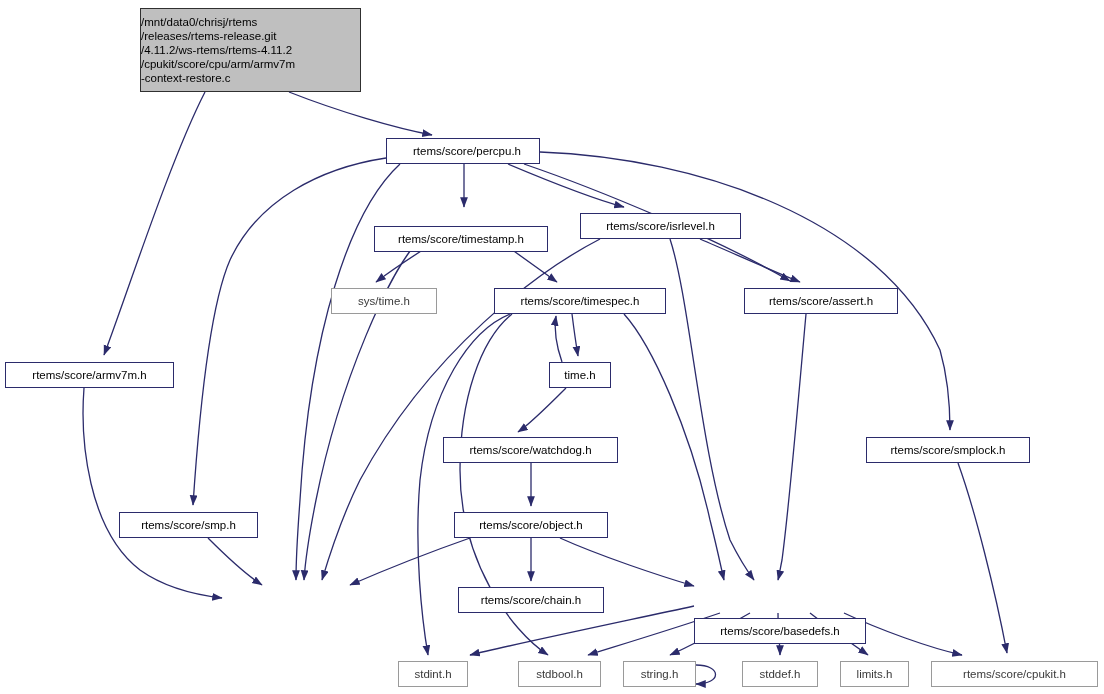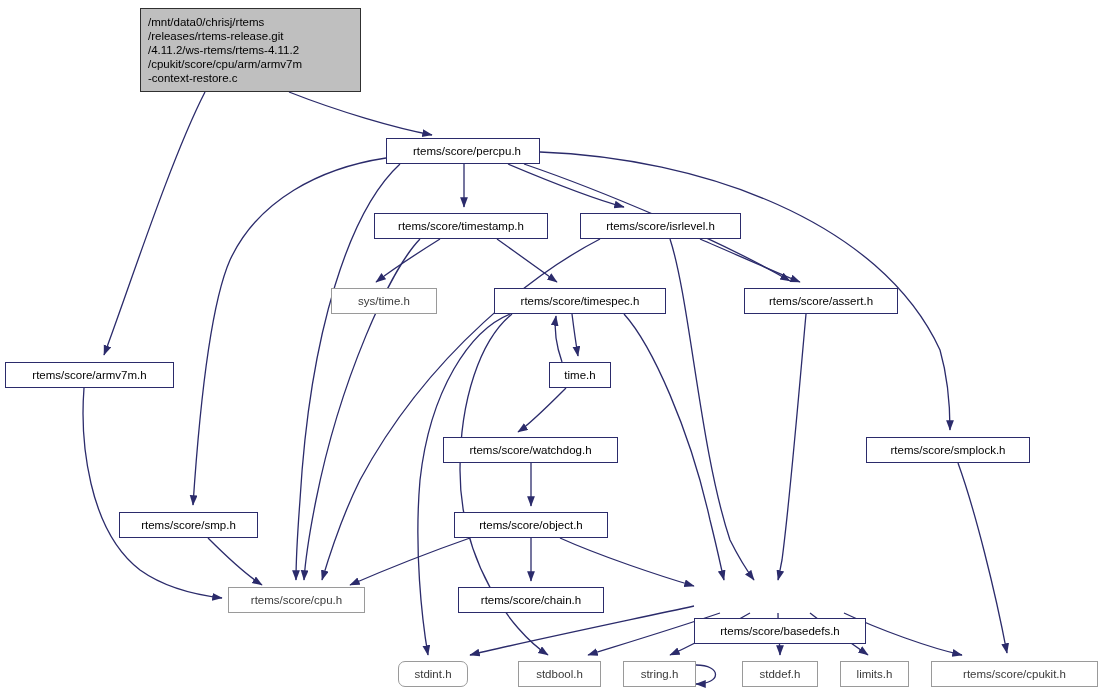--- a/index.html
+++ b/index.html
@@ -36,21 +36,21 @@
     align-items: center;
     justify-content: center;
     white-space: pre;
     z-index: 2;
   }
   .node.root {
     background: #bfbfbf;
     border: 1px solid #303030;
     text-align: left;
     justify-content: flex-start;
-    padding-left: 7px;
+    padding-left: 0;
     line-height: 14px;
   }
   .node.grey-border {
     border: 1px solid #9a9a9a;
     color: #3a3a3a;
   }
 </style>
 </head>
 <body>
 
@@ -137,21 +137,21 @@
   </svg>
 
   <div class="node root" style="left:140px; top:8px; width:221px; height:84px;">/mnt/data0/chrisj/rtems
 /releases/rtems-release.git
 /4.11.2/ws-rtems/rtems-4.11.2
 /cpukit/score/cpu/arm/armv7m
 -context-restore.c</div>
 
   <div class="node" style="left:386px; top:138px; width:154px; height:26px;padding-left:8px;">rtems/score/percpu.h</div>
 
-  <div class="node" style="left:374px; top:213px; width:174px; height:26px;">rtems/score/timestamp.h</div>
+  <div class="node" style="left:374px; top:226px; width:174px; height:26px;">rtems/score/timestamp.h</div>
 
   <div class="node" style="left:580px; top:213px; width:161px; height:26px;">rtems/score/isrlevel.h</div>
 
   <div class="node grey-border" style="left:331px; top:288px; width:106px; height:26px;">sys/time.h</div>
 
   <div class="node" style="left:494px; top:288px; width:172px; height:26px;">rtems/score/timespec.h</div>
 
   <div class="node" style="left:744px; top:288px; width:154px; height:26px;">rtems/score/assert.h</div>
 
   <div class="node" style="left:5px; top:362px; width:169px; height:26px;">rtems/score/armv7m.h</div>
@@ -159,27 +159,26 @@
   <div class="node" style="left:549px; top:362px; width:62px; height:26px;">time.h</div>
 
   <div class="node" style="left:866px; top:437px; width:164px; height:26px;">rtems/score/smplock.h</div>
 
   <div class="node" style="left:443px; top:437px; width:175px; height:26px;">rtems/score/watchdog.h</div>
 
   <div class="node" style="left:119px; top:512px; width:139px; height:26px;">rtems/score/smp.h</div>
 
   <div class="node" style="left:454px; top:512px; width:154px; height:26px;">rtems/score/object.h</div>
 
-  <div class="node grey-border" style="left:228px; top:587px; width:137px; height:26px;">rtems/score/cpu.h</div>
 
   <div class="node" style="left:458px; top:587px; width:146px; height:26px;">rtems/score/chain.h</div>
 
   <div class="node" style="left:694px; top:618px; width:172px; height:26px;">rtems/score/basedefs.h</div>
 
-  <div class="node grey-border" style="left:398px; top:661px; width:70px; height:26px;border-radius:7px;">stdint.h</div>
+  <div class="node grey-border" style="left:398px; top:661px; width:70px; height:26px;">stdint.h</div>
 
   <div class="node grey-border" style="left:518px; top:661px; width:83px; height:26px;">stdbool.h</div>
 
   <div class="node grey-border" style="left:623px; top:661px; width:73px; height:26px;">string.h</div>
 
   <div class="node grey-border" style="left:742px; top:661px; width:76px; height:26px;">stddef.h</div>
 
   <div class="node grey-border" style="left:840px; top:661px; width:69px; height:26px;text-align:right;">limits.h</div>
 
   <div class="node grey-border" style="left:931px; top:661px; width:167px; height:26px;">rtems/score/cpukit.h</div>

